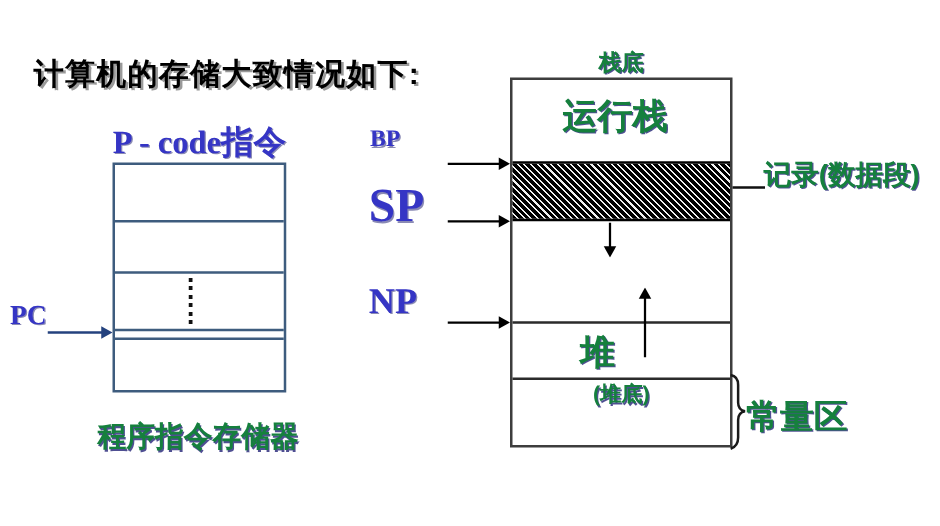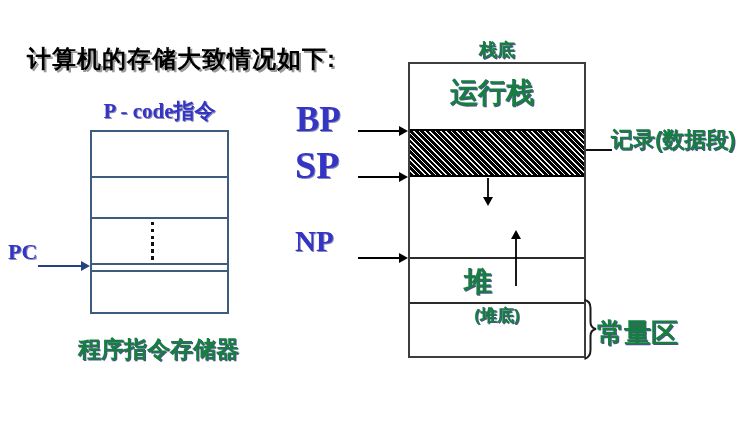--- a/index.html
+++ b/index.html
@@ -28,23 +28,23 @@
   .hatch{
     left:410px;top:129px;width:174px;height:48px;box-sizing:border-box;
     border-top:2px solid #000;border-bottom:2px solid #000;
     background:repeating-linear-gradient(45deg,#000 0 2.6px,#f2f2f2 2.6px 3.8px);
   }
   .vdots{
     left:151px;top:222px;width:2.5px;height:40px;
     background:repeating-linear-gradient(to bottom,#111 0 3.5px,transparent 3.5px 6.8px);
   }
   .connector{left:586px;top:149px;width:26px;height:2px;background:#111;}
-  .pcode-header{left:90px;top:101px;width:139px;font-size:21px;}
+  .pcode-header{left:90px;top:101px;width:139px;font-size:26px;}
   .pc-label{left:8px;top:241px;font-size:22px;}
-  .bp-label{left:296px;top:102px;font-size:35px;}
+  .bp-label{left:296px;top:102px;font-size:19px;}
   .sp-label{left:295px;top:146px;font-size:38px;}
   .np-label{left:295px;top:227px;font-size:29px;}
   .stack-bottom{left:408px;top:38px;width:178px;font-size:18px;}
   .run-stack{left:408px;top:74px;width:168px;font-size:28px;}
   .heap{left:464px;top:263px;font-size:28px;}
   .heap-bottom{left:408px;top:304px;width:178px;font-size:17px;}
   .const-area{left:597px;top:315px;font-size:27px;}
   .ar-label{left:611px;top:127px;font-size:22px;line-height:26px;}
   .ar-label span{display:block;}
   .caption-i{left:78px;top:334px;font-size:23px;}

